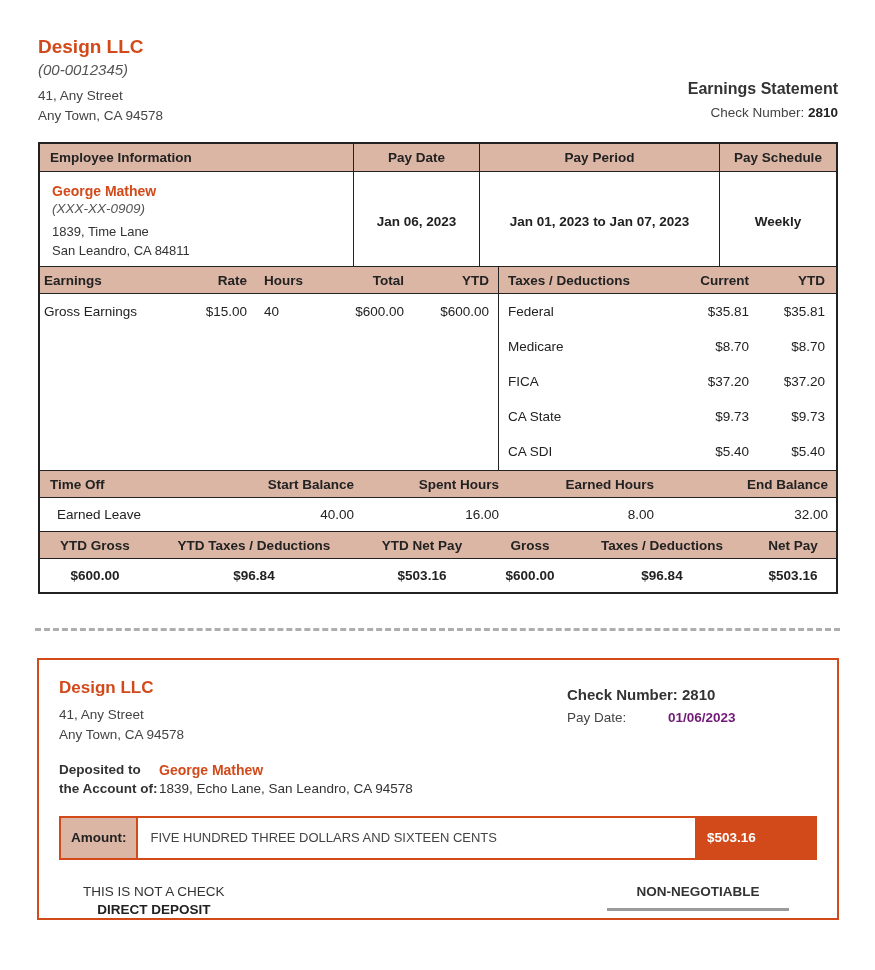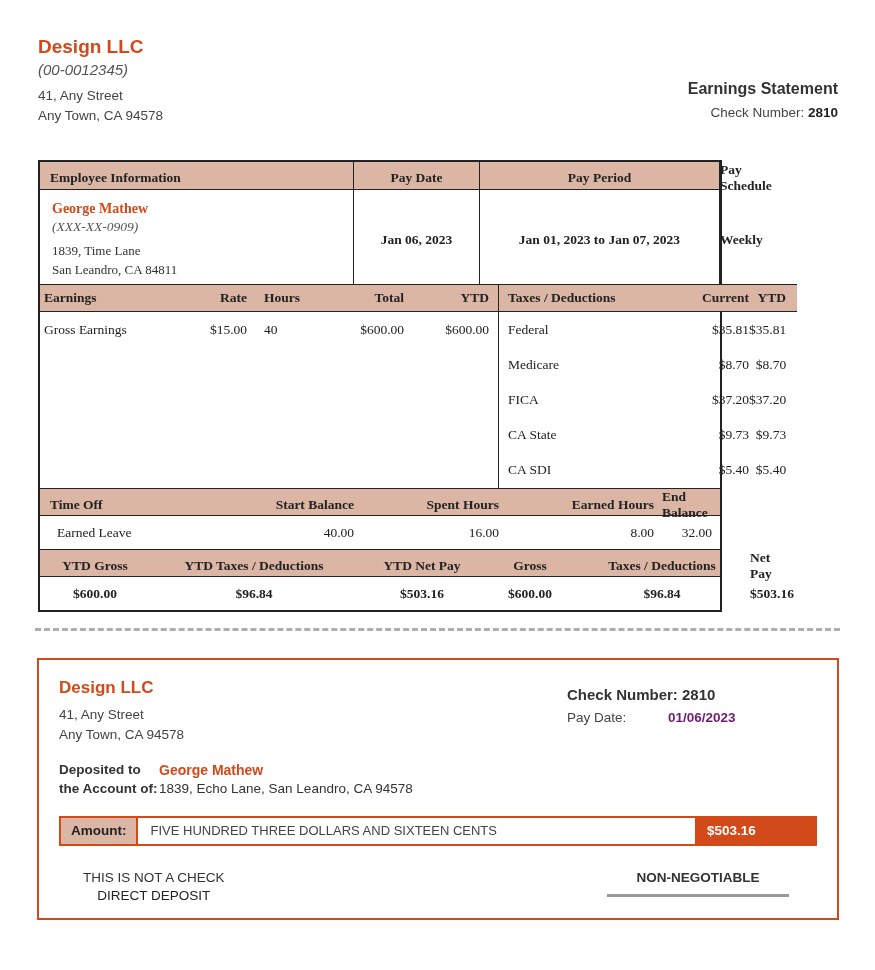--- a/index.html
+++ b/index.html
@@ -13,21 +13,21 @@
   .stmt-header { position:absolute; left:38px; top:36px; right:37px; display:flex; justify-content:space-between; }
   .company-name { font-size:19px; font-weight:bold; color:#d2491a; margin-bottom:3px; }
   .company-id { font-size:15px; font-style:italic; color:#555; margin-bottom:8px; }
   .addr-line { font-size:13.5px; color:#444; line-height:1.5; }
   .stmt-title-block { text-align:right; padding-top:20px; }
   .stmt-title { font-size:16px; font-weight:bold; color:#333; margin-bottom:7px;margin-top:24px; }
   .check-line { font-size:13.5px; color:#444; }
   .check-line b { color:#222; }
 
   
-  .paystub { position:absolute; left:38px; top:160px; width:684px; border:2px solid #222; background:#fff;font-family:Liberation Serif, serif; }
+  .paystub { position:absolute; left:38px; top:142px; width:800px; border:2px solid #222; background:#fff; }
   .band { background:#dcb6a5; border-bottom:1px solid #222; }
   .band + * { }
   .hdr-cell { font-weight:bold; font-size:13.5px; color:#222; display:flex; align-items:center; }
 
   .info-grid { display:grid; grid-template-columns:314px 126px 240px 1fr; }
   .info-grid > div:not(:last-child) { border-right:1px solid #222; }
   .info-band { height:28px; }
   .info-band .hdr-cell:first-child { padding-left:10px; }
   .info-band .hdr-cell:not(:first-child) { justify-content:center; }
   .info-body { height:94px; }
@@ -73,28 +73,28 @@
   .check-top { display:flex; justify-content:space-between; }
   .check-company { font-size:17px; font-weight:bold; color:#d2491a; margin-bottom:7px; }
   .check-info { width:250px; padding-top:8px; }
   .check-num-line { font-size:15px; font-weight:bold; color:#333; margin-bottom:7px; }
   .pay-date-line { font-size:13.5px; color:#444; }
   .pay-date-line b { color:#701a75;margin-left:38px; }
   .deposited { margin-top:16px; display:grid; grid-template-columns:100px 1fr; row-gap:3px; }
   .dep-label { font-weight:bold; font-size:13.5px; color:#333; }
   .dep-name { font-size:14px; font-weight:bold; color:#d2491a; }
   .dep-addr { font-size:13.5px; color:#333; }
-  .amount-row { margin-top:20px; height:30px; display:flex; border:2px solid #d2491a; }
+  .amount-row { margin-top:20px; height:44px; display:flex; border:2px solid #d2491a; }
   .amount-label { background:#dcb6a5; border-right:2px solid #d2491a; display:flex; align-items:center; padding:0 10px; font-weight:bold; font-size:13.5px; color:#222; }
   .amount-words { flex:1; display:flex; align-items:center; padding:0 12px; font-size:13px; color:#444; }
   .amount-value { width:120px; background:#d2491a; color:#fff; font-weight:bold; font-size:13.5px; display:flex; align-items:center; padding-left:12px; }
   .check-bottom { margin-top:24px; display:flex; justify-content:space-between; align-items:flex-start; }
   .disclaimer { margin-left:24px; text-align:center; }
   .disclaimer-1 { font-size:13.5px; color:#333; }
-  .disclaimer-2 { font-size:13.5px; font-weight:normal; color:#222; margin-top:3px; }
+  .disclaimer-2 { font-size:13.5px; font-weight:bold; color:#222; margin-top:3px; }
   .non-negotiable { margin-right:28px; width:182px; text-align:center; font-size:13.5px; font-weight:bold; color:#333; border-bottom:3px solid #9a9a9a; padding-bottom:9px; }
 </style>
 </head>
 <body>
 
 <div class="stmt-header">
   <div>
     <div class="company-name">Design LLC</div>
     <div class="company-id">(00-0012345)</div>
     <div class="addr-line">41, Any Street</div>

